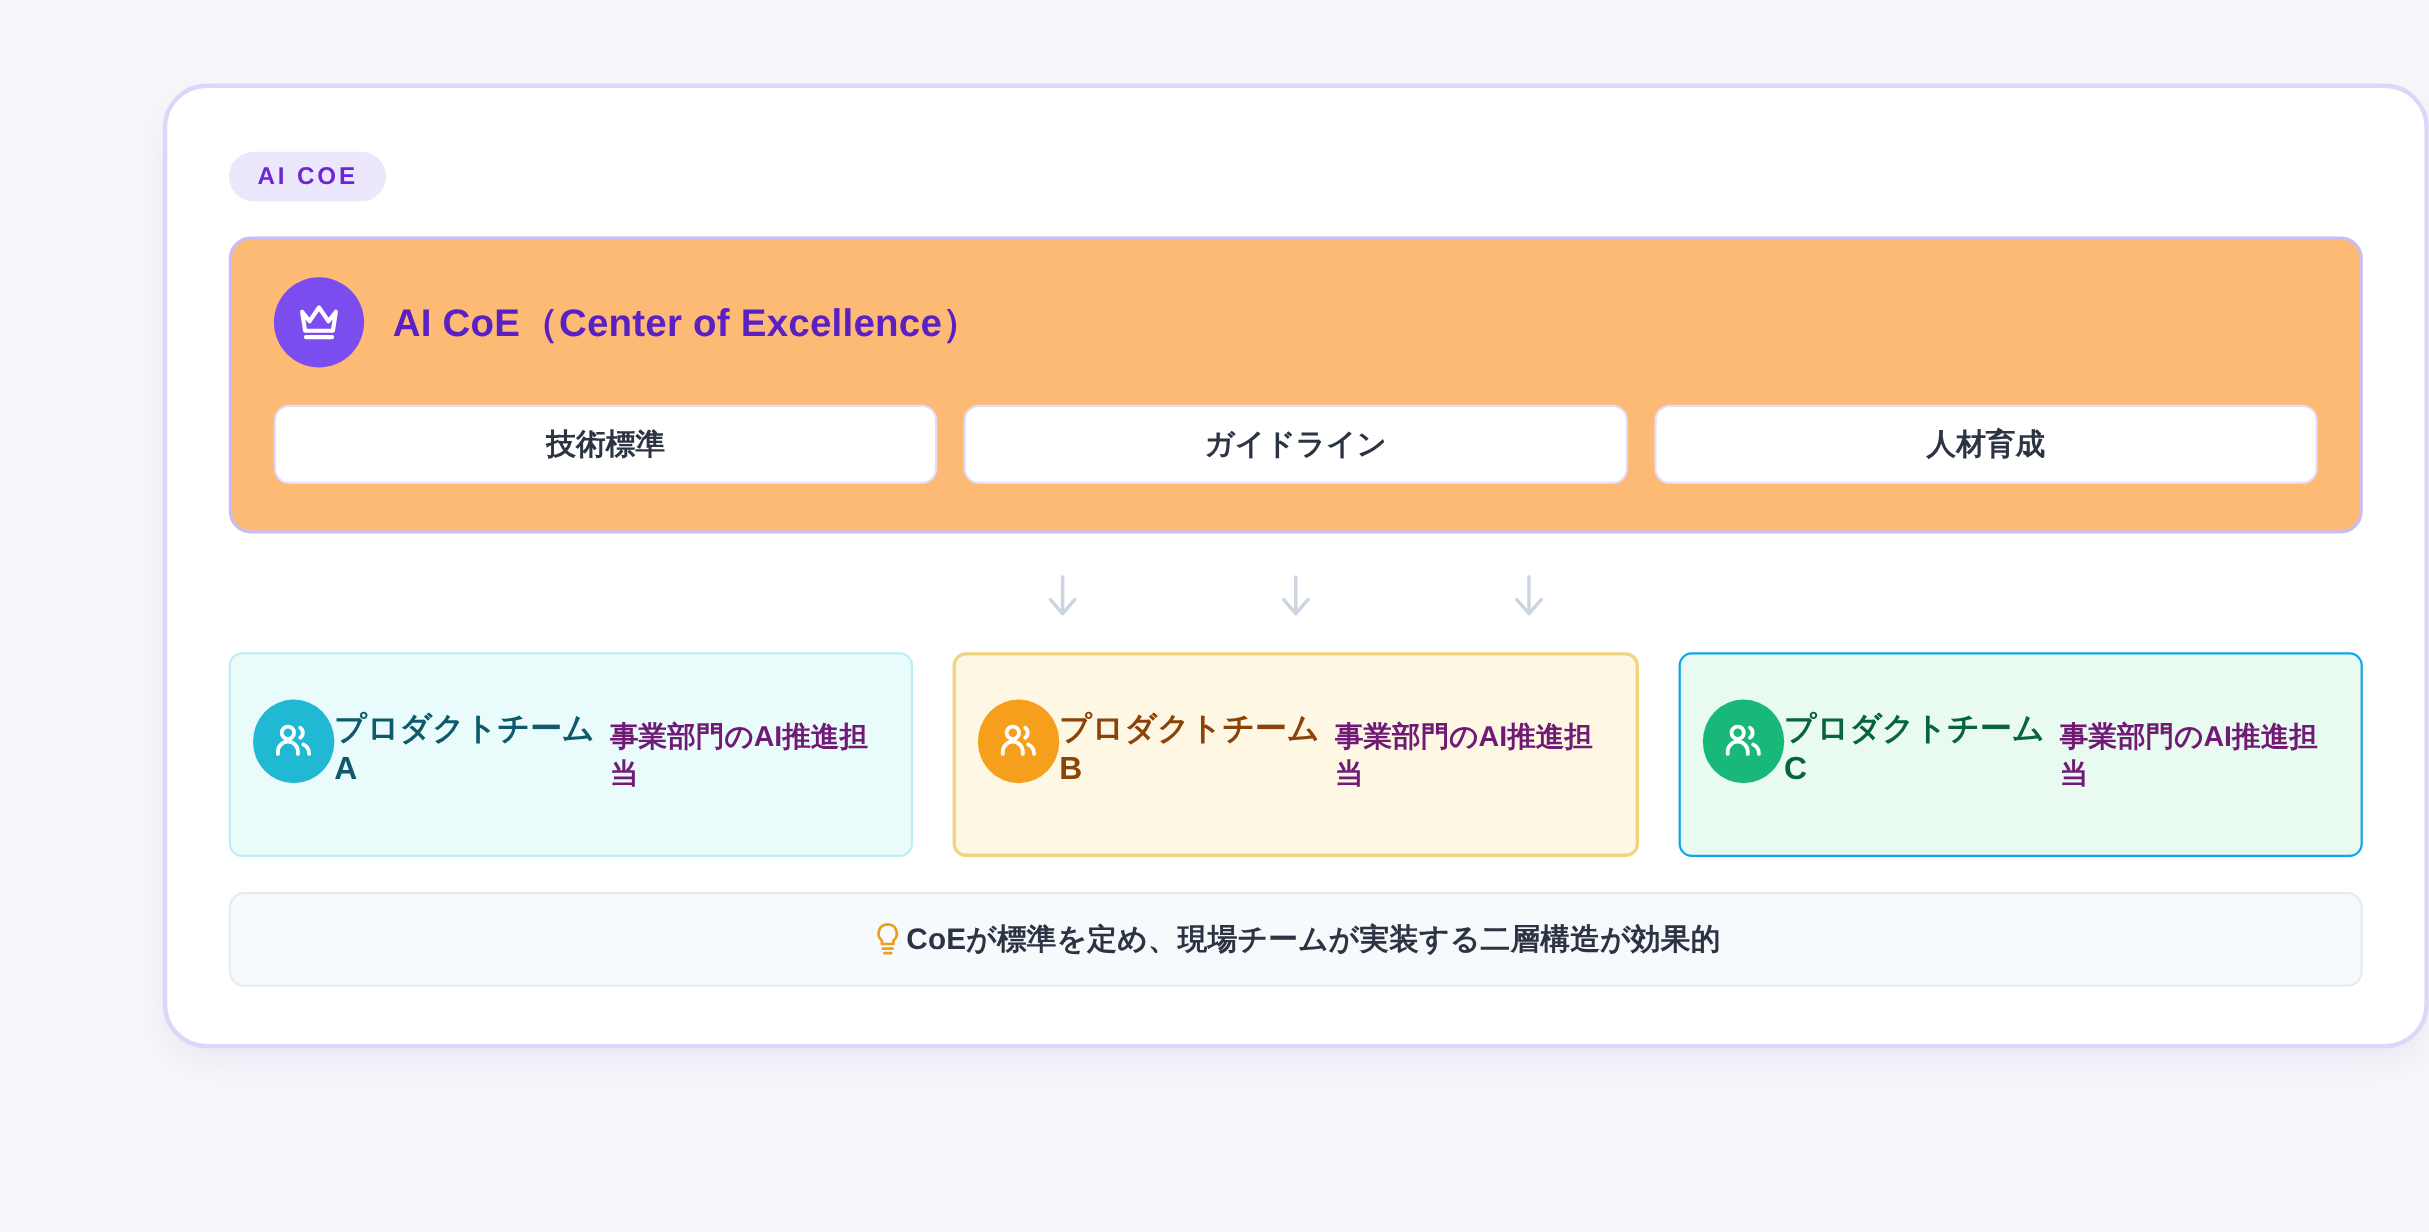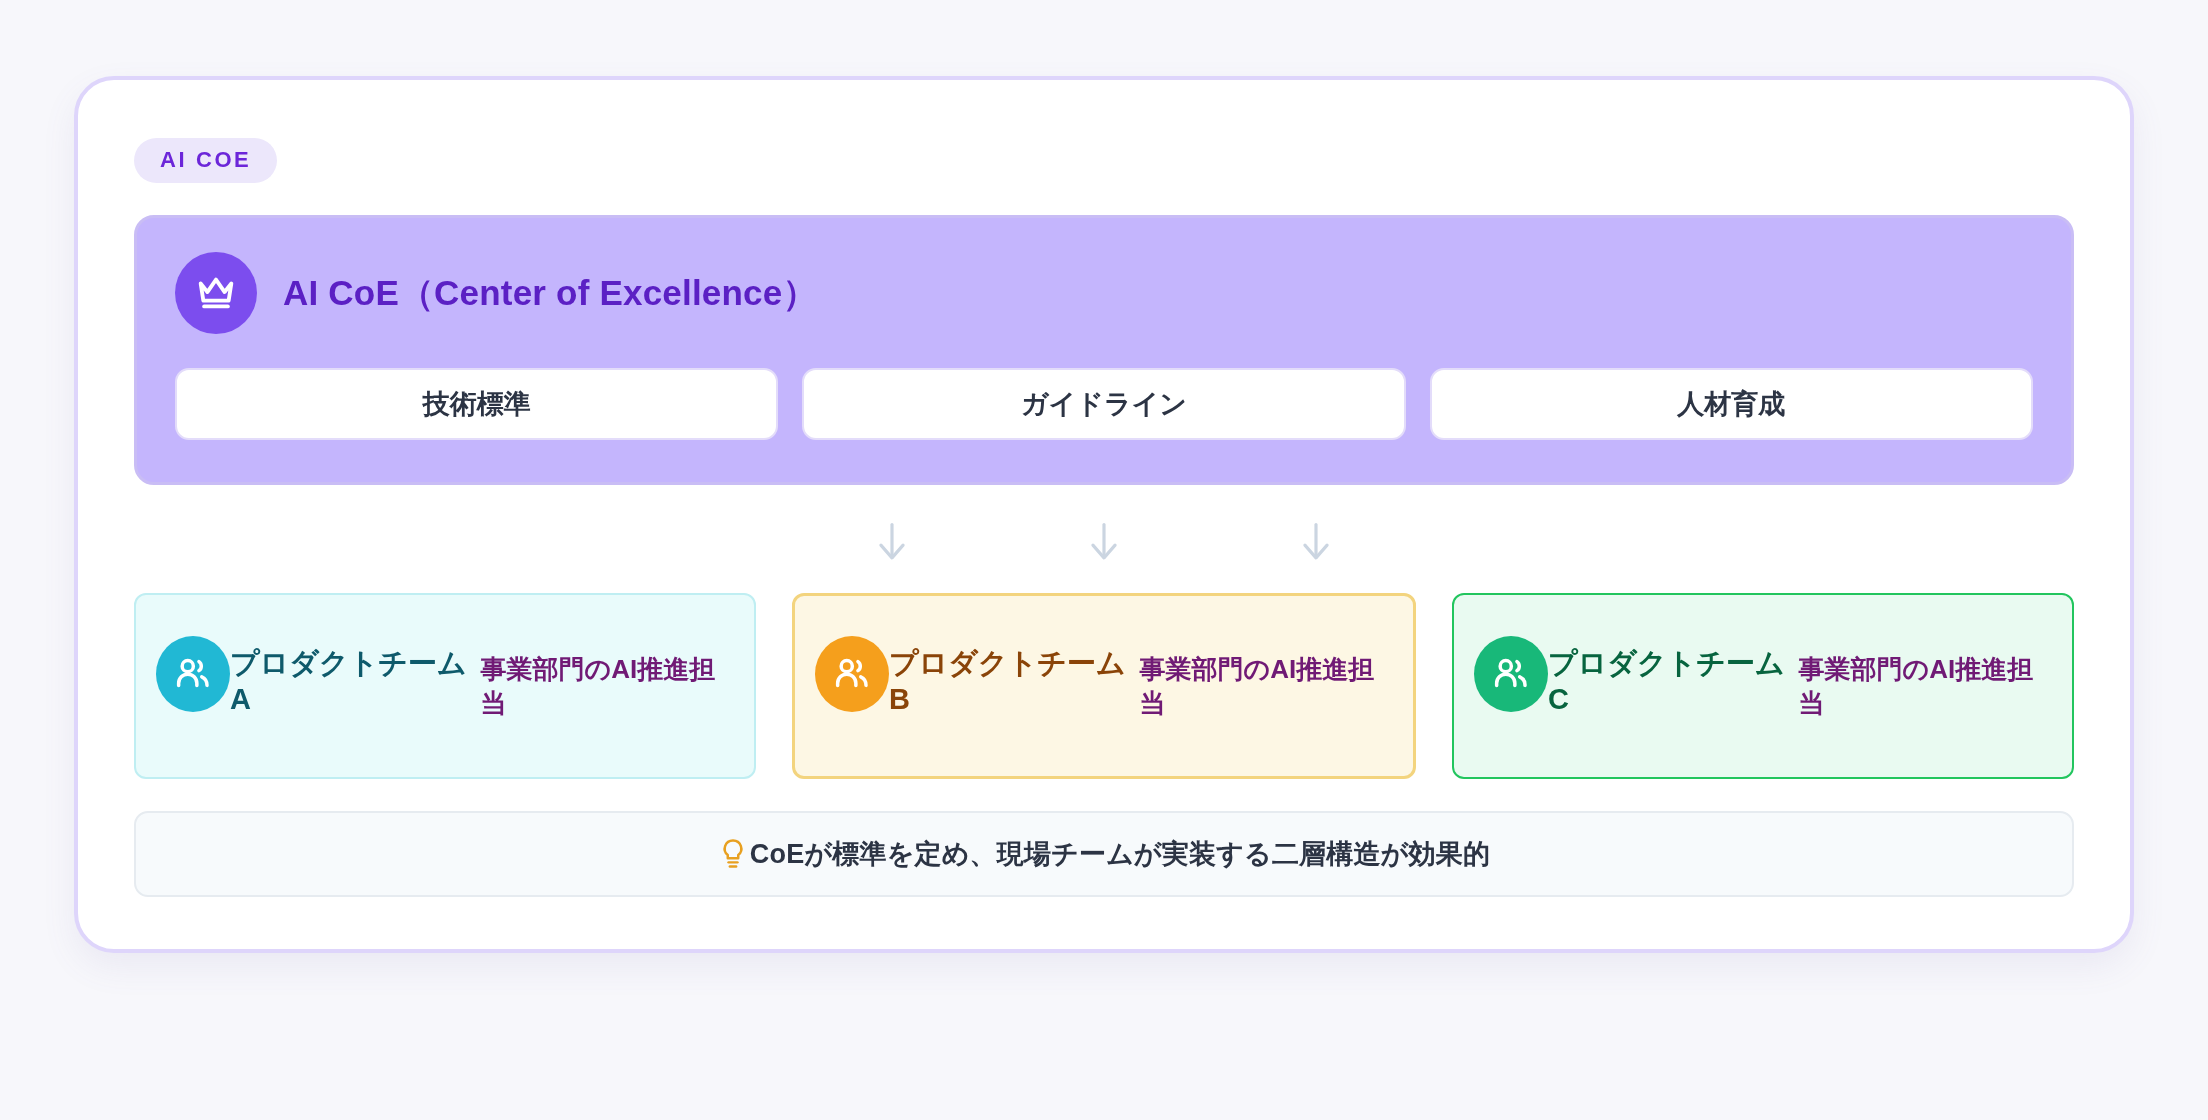--- a/index.html
+++ b/index.html
@@ -11,21 +11,21 @@
     font-family: "Liberation Sans", "DejaVu Sans", sans-serif;
     overflow: hidden;
   }
 
   .page {
     width: 2208px;
     height: 1120px;
     position: relative;
     display: flex;
     align-items: flex-start;
-    justify-content: center;
+    justify-content: flex-end;
     padding-top: 76px;
   }
 
   
   .outer-card {
     width: 2060px;
     background: #ffffff;
     border: 4px solid #ded5fb;
     border-radius: 40px;
     padding: 58px 56px 52px 56px;
@@ -42,21 +42,21 @@
     font-size: 22px;
     font-weight: bold;
     letter-spacing: 2.6px;
     padding: 11px 26px 12px 26px;
     border-radius: 999px;
     line-height: 1;
   }
 
   
   .coe-panel {
-    background: #c4b5fd;
+    background: #fdba74;
     border: 3px solid #c9bdf5;
     border-radius: 20px;
     padding: 34px 38px 42px 38px;
   }
 
   .coe-head {
     display: flex;
     align-items: center;
     gap: 26px;
     margin-bottom: 34px;
@@ -120,21 +120,21 @@
     flex: 1 1 0;
     border-radius: 12px;
     padding: 40px 20px 38px 20px;
     display: flex;
     flex-direction: row;
     align-items: center;
   }
 
   .team-card.teal   { background: #e9fbfb; border: 2px solid #bfeef2; }
   .team-card.amber  { background: #fdf7e4; border: 3px solid #f3d47e; }
-  .team-card.green  { background: #e9faf1; border: 2px solid #22c55e; }
+  .team-card.green  { background: #e9faf1; border: 2px solid #0ea5e9; }
 
   .team-icon-circle {
     width: 76px;
     height: 76px;
     border-radius: 50%;
     display: flex;
     align-items: center;
     justify-content: center;
     margin-bottom: 26px;
   }

